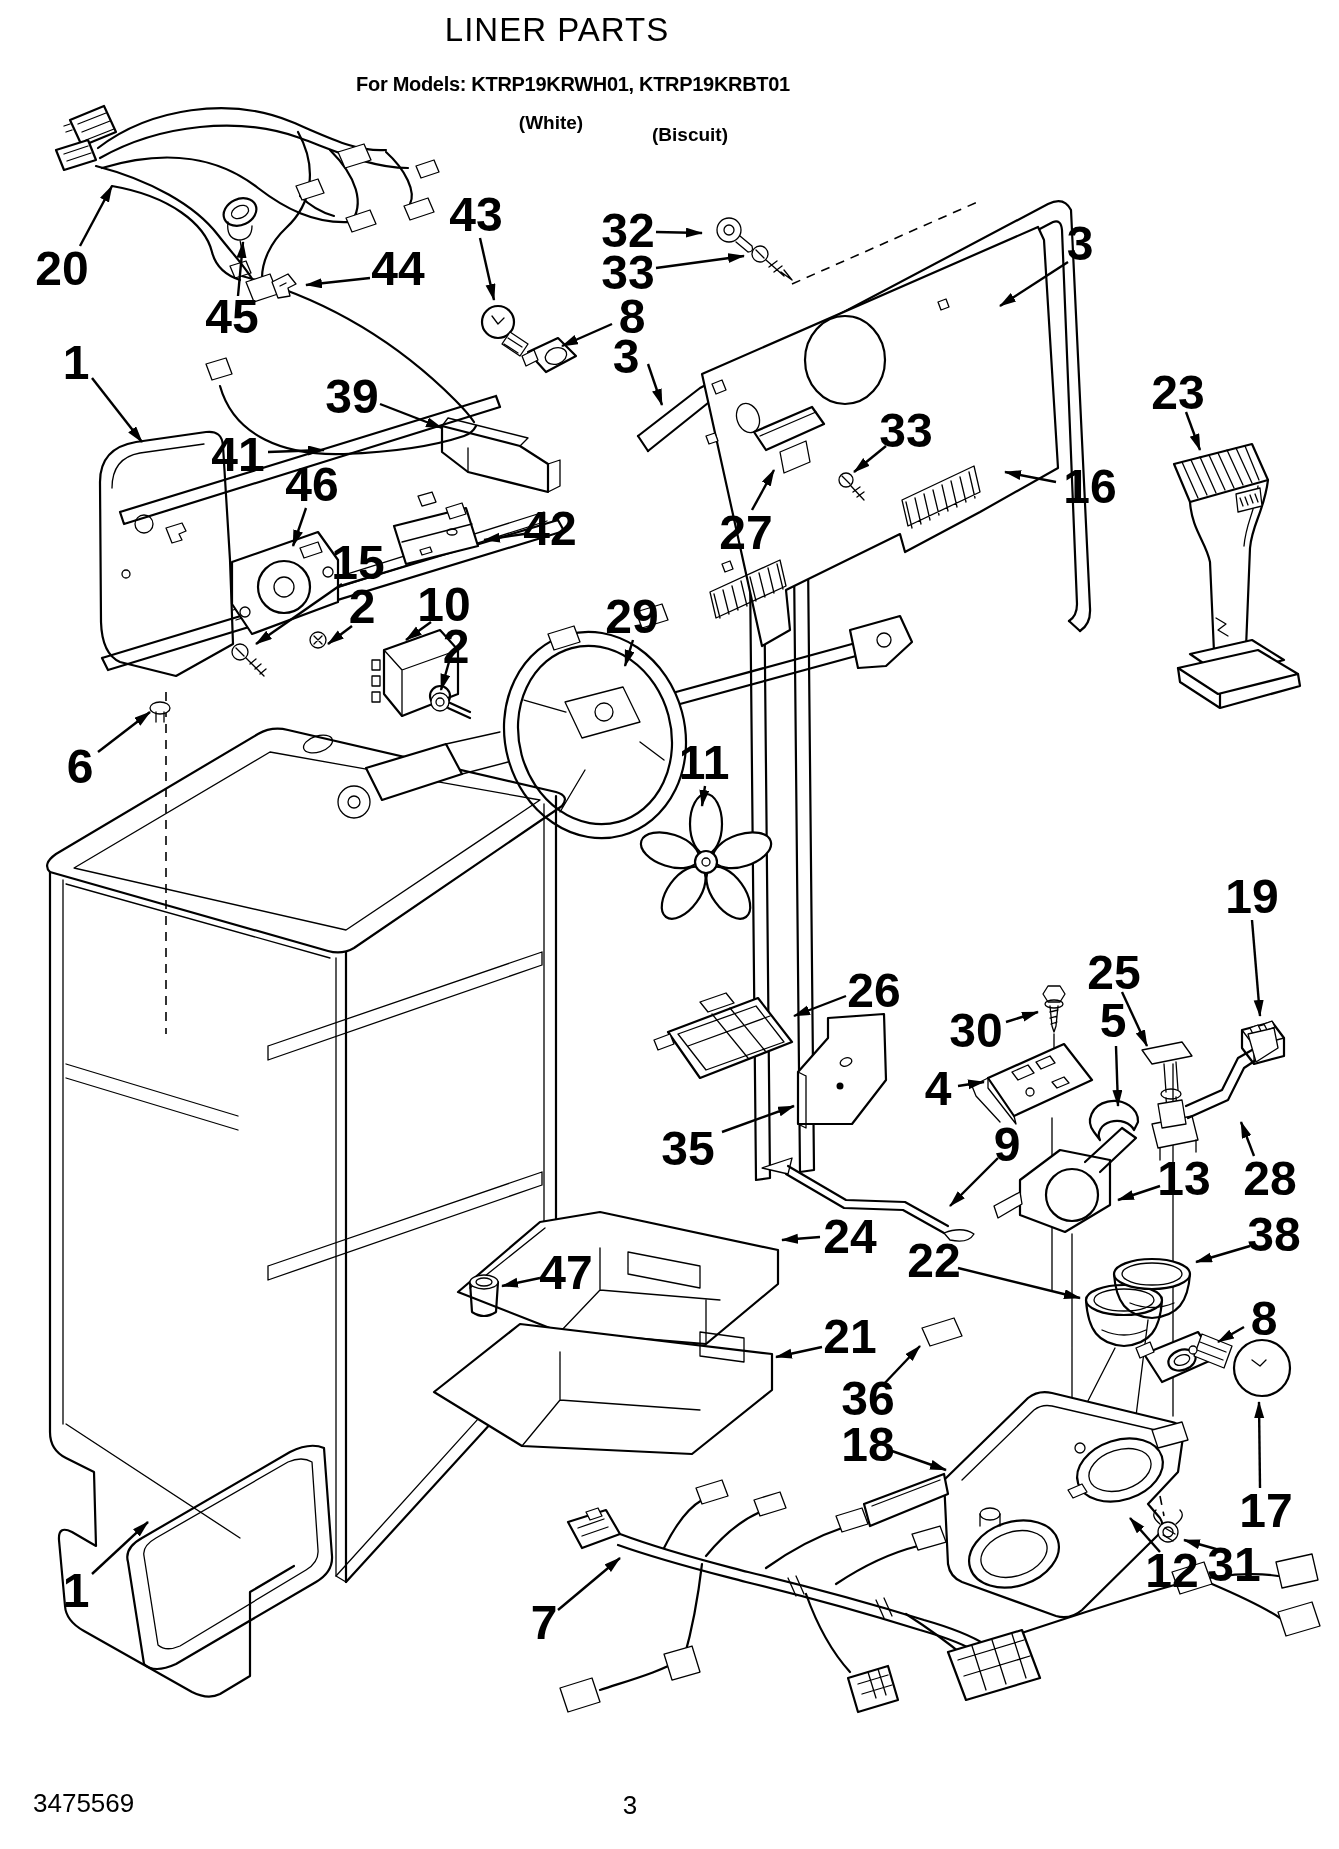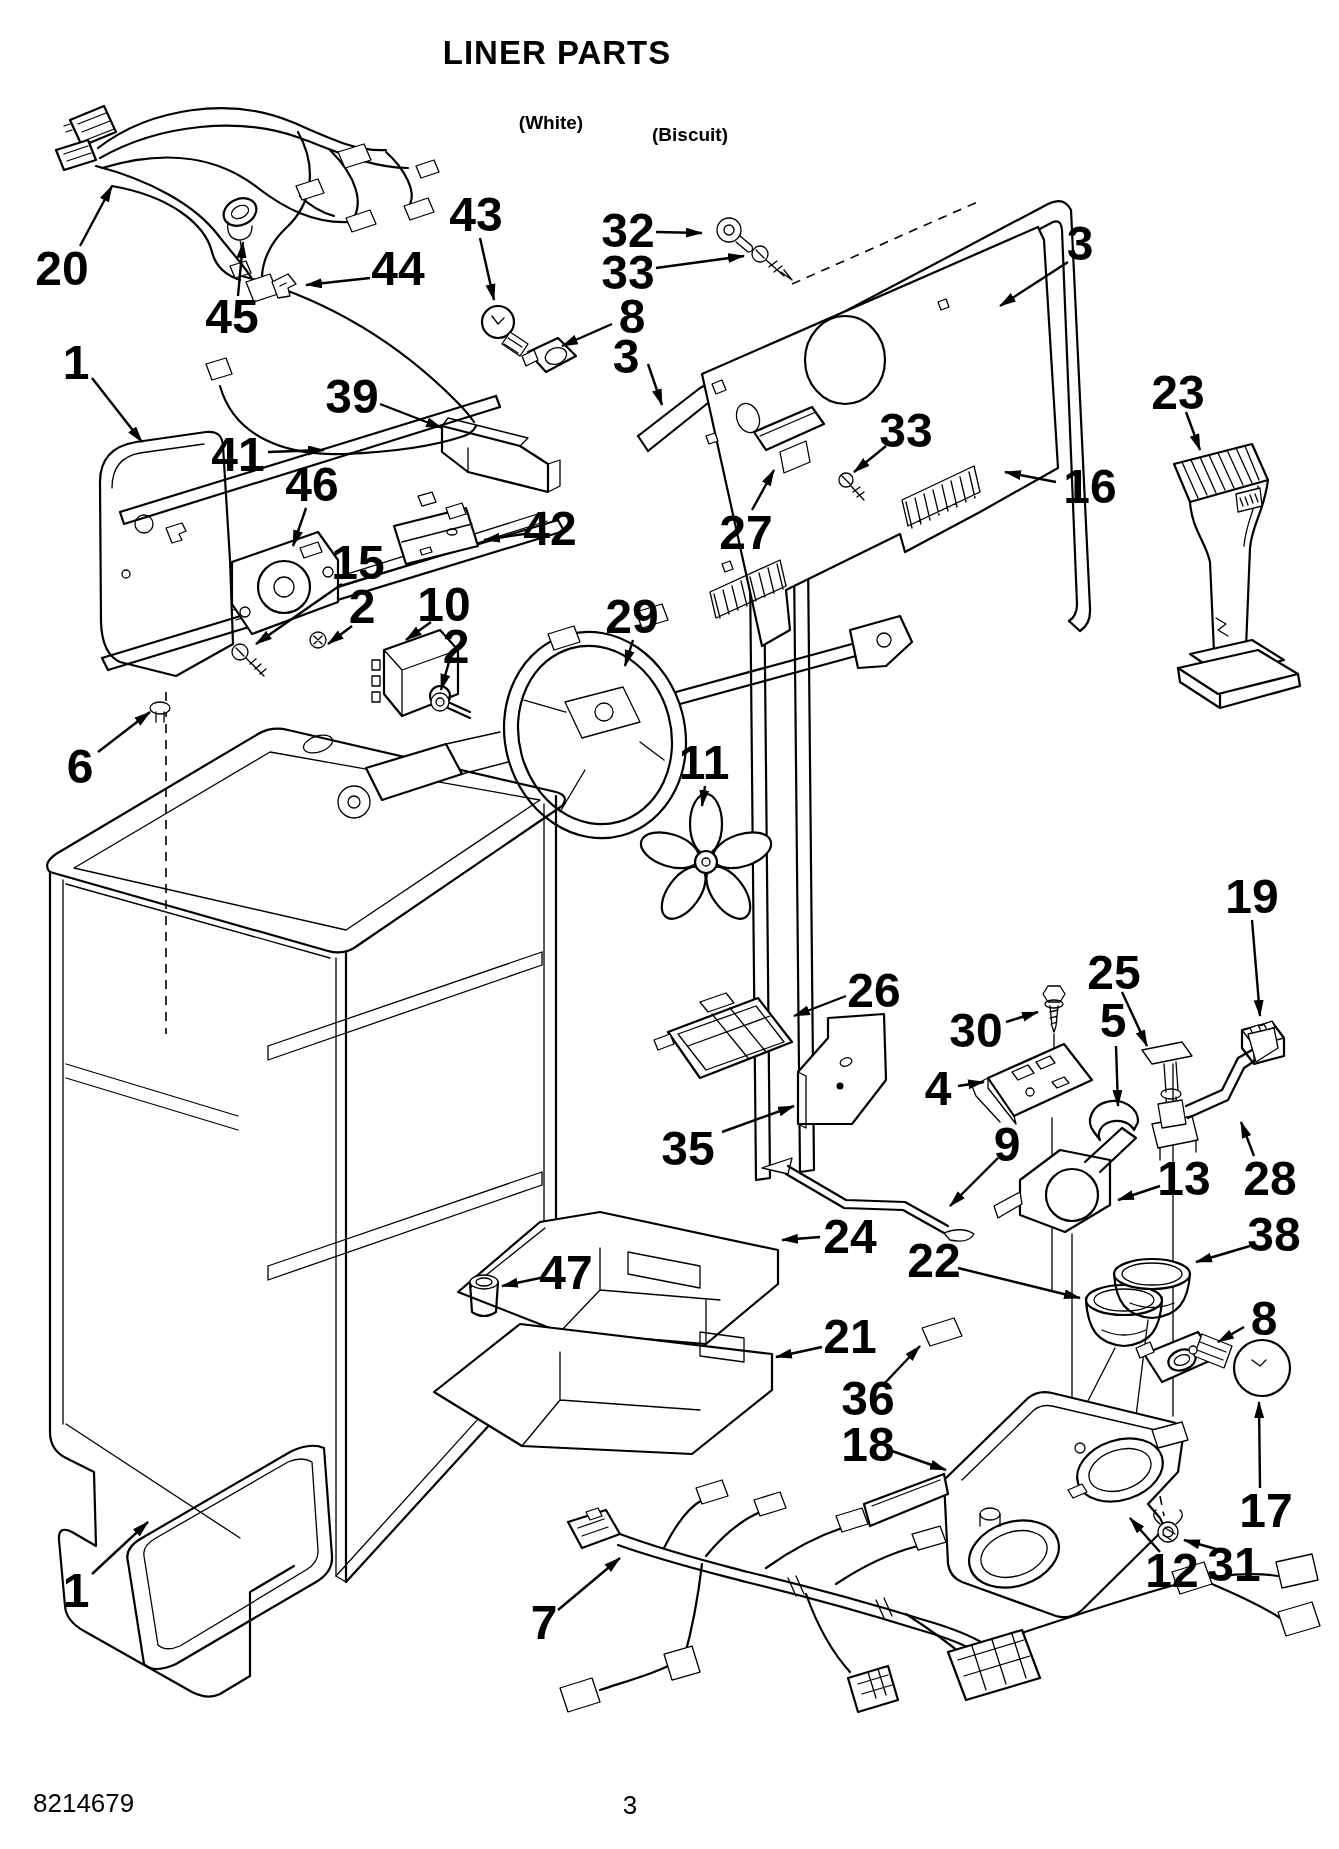--- a/index.html
+++ b/index.html
@@ -1,20 +1,20 @@
 <!DOCTYPE html>
 <html><head>
 <meta charset="utf-8">
 <style>
   html,body{margin:0;padding:0;background:#fff;}
   #page{position:relative;width:1339px;height:1849px;background:#fff;overflow:hidden;
         font-family:"Liberation Sans",sans-serif;}
   #art{position:absolute;left:0;top:0;}
   .hdr{position:absolute;color:#000;white-space:nowrap;}
-  .title{left:557px;top:34px;transform:translateX(-50%);font-size:33px;font-weight:bold;letter-spacing:1px;}
+  .title{left:557px;top:11px;transform:translateX(-50%);font-size:33px;font-weight:normal;letter-spacing:1px;}
   .models{left:573px;top:73px;transform:translateX(-50%);font-size:20px;font-weight:bold;letter-spacing:-0.3px;}
   .cwhite{left:551px;top:112px;transform:translateX(-50%);font-size:19px;font-weight:bold;}
   .cbiscuit{left:690px;top:112px;transform:translateX(-50%);font-size:19px;font-weight:bold;margin-top:12px;}
   .docnum{left:33px;top:1788px;font-size:26px;}
   .pagenum{left:630px;top:1790px;transform:translateX(-50%);font-size:26px;}
   
   .s2{fill:none;stroke:#000;stroke-width:2.2;stroke-linecap:round;stroke-linejoin:round;}
   .s1{fill:none;stroke:#000;stroke-width:1.3;stroke-linecap:round;stroke-linejoin:round;}
   .wf{fill:#fff;stroke:#000;stroke-width:2.2;stroke-linejoin:round;}
   .wf1{fill:#fff;stroke:#000;stroke-width:1.3;stroke-linejoin:round;}
@@ -430,17 +430,18 @@
         <line x1="540" y1="1278" x2="502" y2="1286" class="ldr" marker-end="url(#ah)"></line>
         <text x="566" y="1272" dy="0.35em" class="co">47</text>
         <line x1="558" y1="1610" x2="620" y2="1558" class="ldr" marker-end="url(#ah)"></line>
         <text x="544" y="1622" dy="0.35em" class="co">7</text>
         <line x1="92" y1="1574" x2="148" y2="1522" class="ldr" marker-end="url(#ah)"></line>
         <text x="76" y="1590" dy="0.35em" class="co">1</text>
       </g>
 </svg>
 
   <div class="hdr title">LINER PARTS</div>
+  <div class="hdr models">For Models: KTRP19KRWH01, KTRP19KRBT01</div>
   <div class="hdr cwhite">(White)</div>
   <div class="hdr cbiscuit">(Biscuit)</div>
-  <div class="hdr docnum">8214679</div>
+  <div class="hdr docnum">3475569</div>
   <div class="hdr pagenum">3</div>
 </div>
 
 </body></html>

